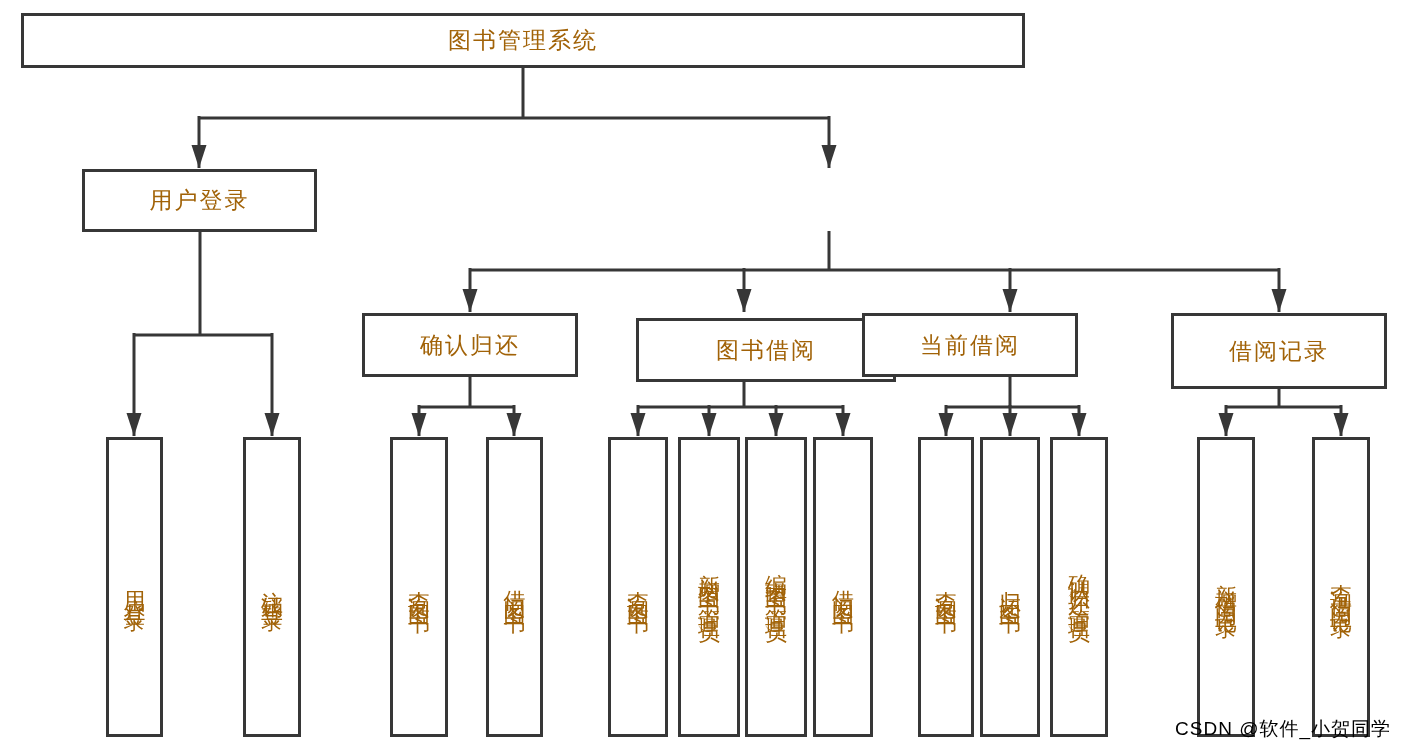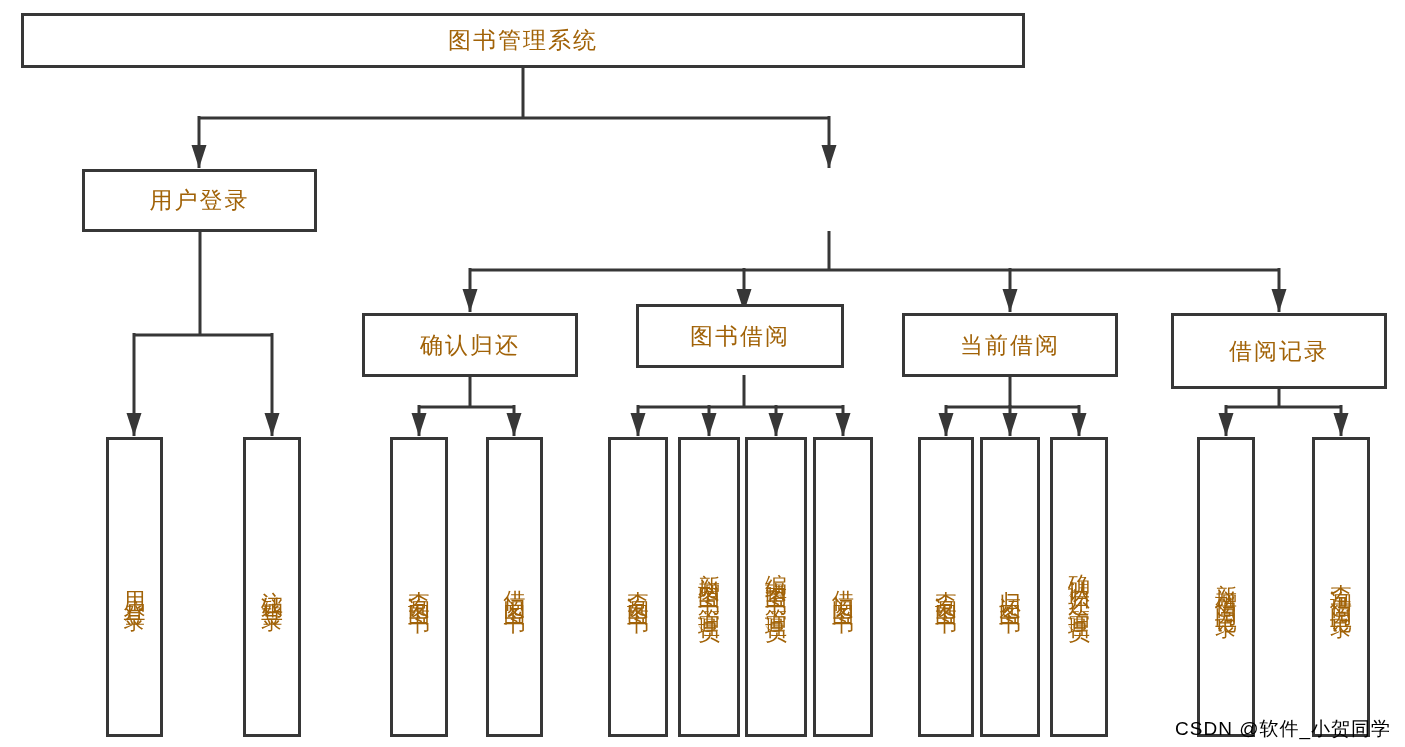--- a/index.html
+++ b/index.html
@@ -106,24 +106,24 @@
     <span>图书管理系统</span>
   </div>
 
   <div class="node h" style="left:82px;top:169px;width:235px;height:63px">
     <span>用户登录</span>
   </div>
 
   <div class="node h" style="left:362px;top:313px;width:216px;height:64px">
     <span>确认归还</span>
   </div>
-  <div class="node h" style="left:636px;top:304px;width:208px;height:64px">
+  <div class="node h" style="left:636px;top:318px;width:260px;height:64px">
     <span>图书借阅</span>
   </div>
-  <div class="node h" style="left:902px;top:313px;width:216px;height:64px">
+  <div class="node h" style="left:862px;top:313px;width:216px;height:64px">
     <span>当前借阅</span>
   </div>
   <div class="node h" style="left:1171px;top:313px;width:216px;height:76px">
     <span>借阅记录</span>
   </div>
 
   <div class="node v" style="left:106px;top:437px;width:57px;height:300px">
     <span>用户登录</span>
   </div>
   <div class="node v" style="left:243px;top:437px;width:58px;height:300px">

